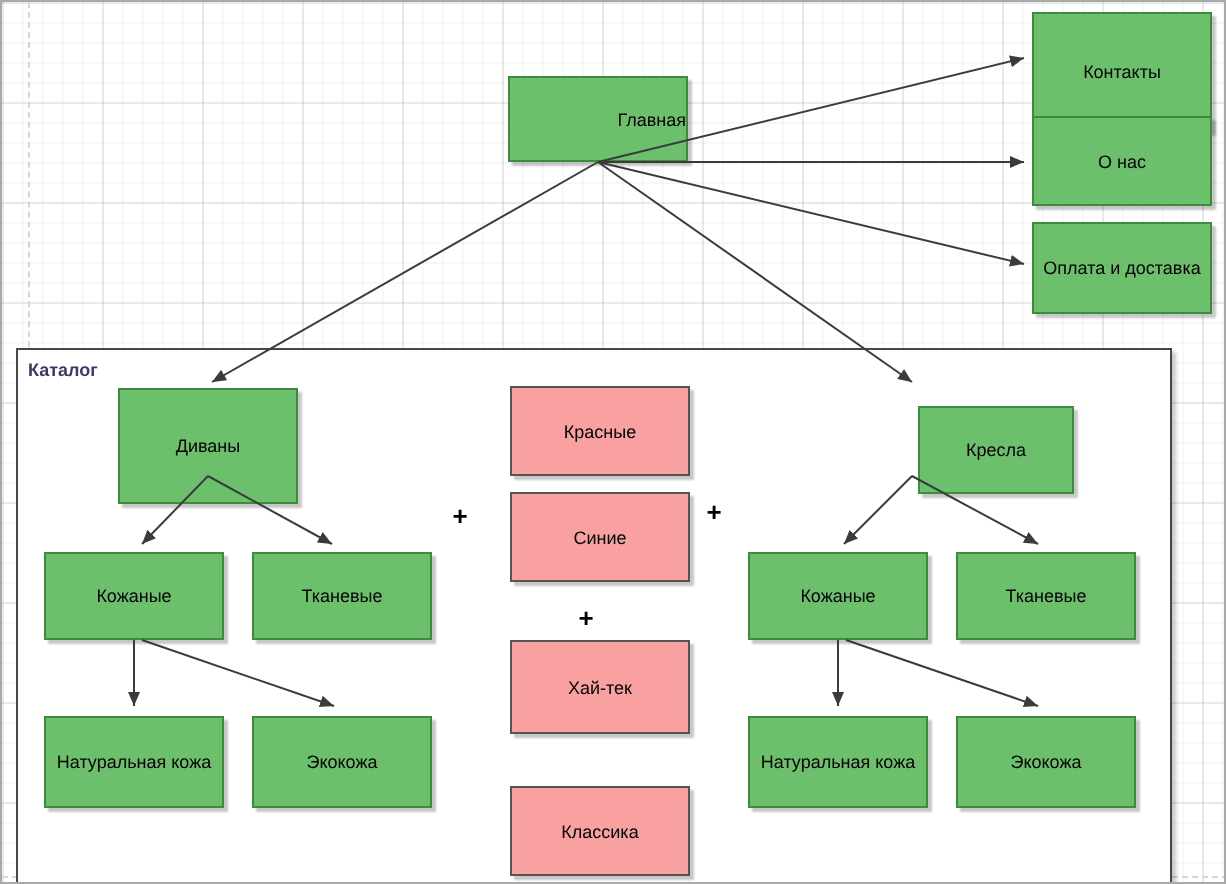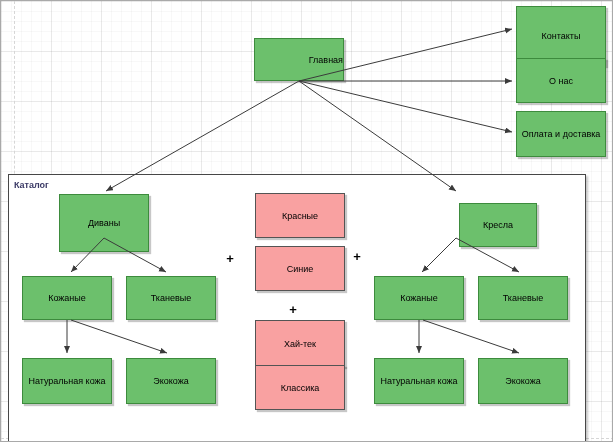--- a/index.html
+++ b/index.html
@@ -84,21 +84,21 @@
 
   <div class="node pink" style="left:254px;top:192px;width:90px;height:45px;">
     <span>Красные</span>
   </div>
   <div class="node pink" style="left:254px;top:245px;width:90px;height:45px;">
     <span>Синие</span>
   </div>
   <div class="node pink" style="left:254px;top:319px;width:90px;height:47px;">
     <span>Хай-тек</span>
   </div>
-  <div class="node pink" style="left:254px;top:364px;width:90px;height:45px;">
+  <div class="node pink" style="left:254px;top:392px;width:90px;height:45px;">
     <span>Классика</span>
   </div>
 
   <span class="plus" style="left:229px;top:257px;">+</span>
   <span class="plus" style="left:356px;top:255px;">+</span>
   <span class="plus" style="left:292px;top:308px;">+</span>
 
   <div class="node green" style="left:410px;top:202px;width:78px;height:44px;margin-left:48px;">
     <span>Кресла</span>
   </div>

